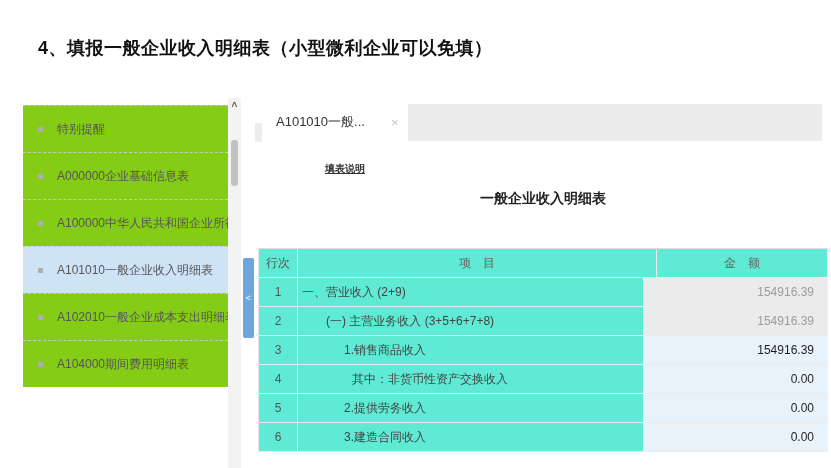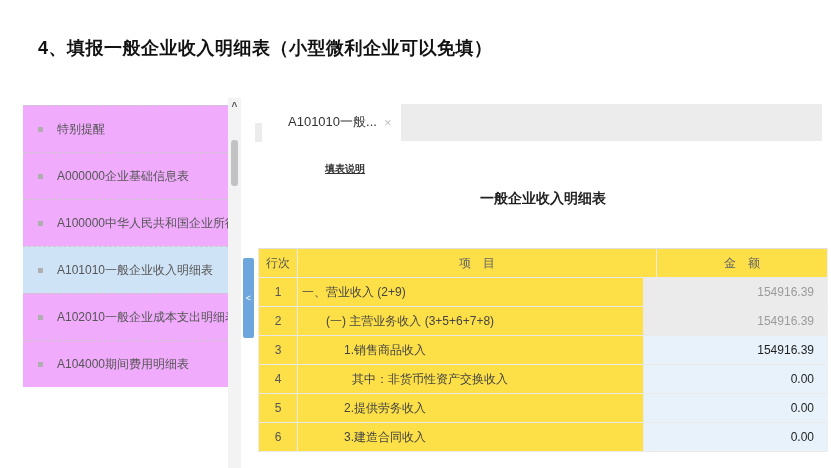--- a/index.html
+++ b/index.html
@@ -5,21 +5,21 @@
   html,body{margin:0;padding:0;}
   body{
     width:831px;height:468px;position:relative;overflow:hidden;background:#ffffff;
     font-family:"Liberation Sans","DejaVu Sans",sans-serif;
   }
   .heading{
     position:absolute;left:38px;top:36px;font-size:18px;font-weight:bold;color:#121212;
     letter-spacing:.5px;white-space:nowrap;
   }
   
-  .sidebar{position:absolute;left:23px;top:105px;width:205px;background:#f0abfc;}
+  .sidebar{position:absolute;left:23px;top:105px;width:205px;background:#84cc16;}
   .side-item{
     height:46px;display:flex;align-items:center;gap:14px;padding-left:15px;
     border-top:1px dashed #c9c9c9;font-size:12px;color:#555;cursor:pointer;
     white-space:nowrap;overflow:hidden;
   }
   .side-item.active{background:#cfe3f6;}
   .bullet{width:5px;height:5px;background:#aeaeae;flex:0 0 auto;}
   .scrollbar{
     position:absolute;left:228px;top:98px;width:13px;height:370px;background:#f3f3f3;
   }
@@ -35,33 +35,33 @@
     position:absolute;left:243px;top:258px;width:11px;height:80px;background:#6ca6dc;
     color:#fff;font-size:9px;display:flex;align-items:center;justify-content:center;
     border-radius:2px;cursor:pointer;
   }
   
   .main{position:absolute;left:258px;top:100px;width:570px;}
   .tabbar{position:relative;height:45px;}
   .tab-sliver{position:absolute;left:-3px;top:23px;width:7px;height:19px;background:#ececec;}
   .tab-filler{position:absolute;left:114px;top:4px;width:450px;height:37px;background:#ececec;}
   .tab-active{
-    position:absolute;left:20px;top:2px;height:40px;display:flex;align-items:center;
-    gap:7px;padding:0 10px 0 10px;background:#fff;font-size:13px;color:#333;cursor:pointer;
+    position:absolute;left:8px;top:2px;height:40px;display:flex;align-items:center;
+    gap:26px;padding:0 10px 0 10px;background:#fff;font-size:13px;color:#333;cursor:pointer;
     white-space:nowrap;
   }
   .tab-close{color:#c2c2c2;font-size:13px;cursor:pointer;}
   .fill-link{
     display:inline-block;margin:17px 0 0 67px;font-size:10px;font-weight:700;color:#333;
     text-decoration:underline;cursor:pointer;
   }
   .sheet-title{text-align:center;font-size:14px;font-weight:700;color:#222;margin-top:14px;}
   
   .table{margin-top:40px;border-top:1px solid #e0e0e0;border-left:1px solid #eaeaea;border-right:1px solid #f0f0f0;}
-  .trow{display:flex;height:28px;border-bottom:1px solid #eaeaea;font-size:12px;background:#fde047;}
+  .trow{display:flex;height:28px;border-bottom:1px solid #eaeaea;font-size:12px;background:#5eead4;}
   .c-line{
     width:38px;flex:0 0 auto;border-right:1px solid #eaeaea;display:flex;
     align-items:center;justify-content:center;color:#555;
   }
   .c-item{flex:1;display:flex;align-items:center;color:#444;white-space:nowrap;overflow:hidden;text-align:center;}
   .c-amt{
     width:170px;flex:0 0 auto;border-left:1px solid #eaeaea;display:flex;
     align-items:center;justify-content:flex-end;padding-right:13px;
   }
   .trow.header .c-item{justify-content:center;color:#666;}

